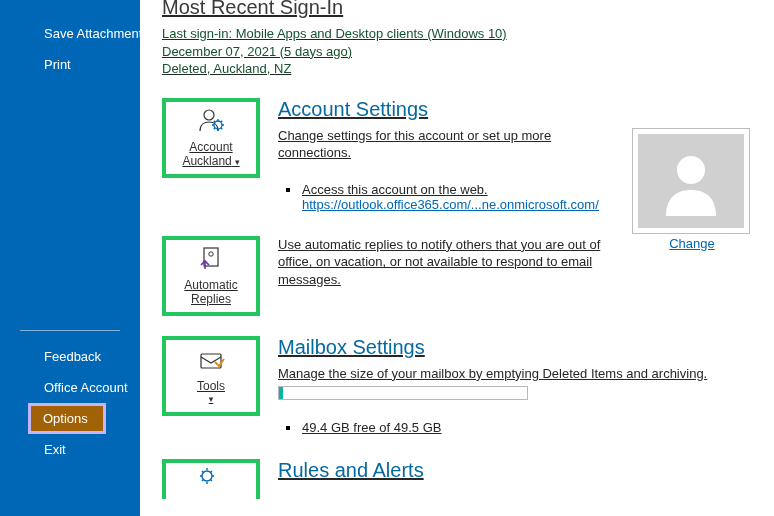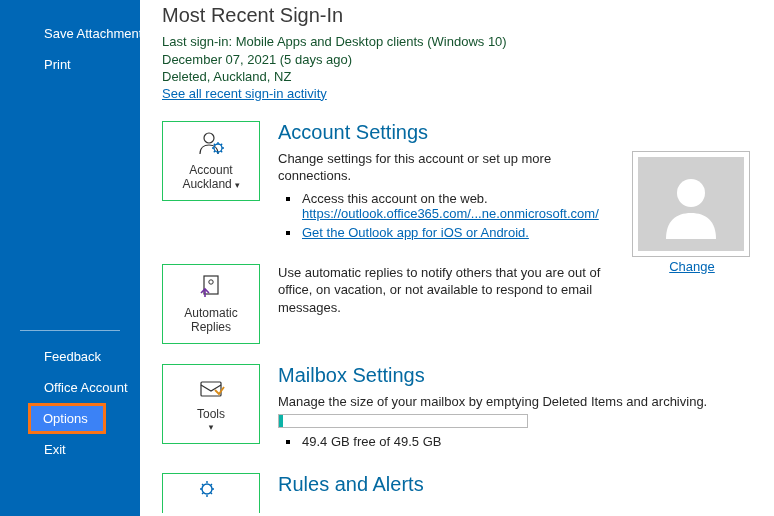--- a/index.html
+++ b/index.html
@@ -26,51 +26,52 @@
     padding: 8px 0 8px 44px;
     cursor: pointer;
     white-space: nowrap;
   }
   .sidebar .divider {
     border-top: 1px solid rgba(255,255,255,0.5);
     margin: 10px 20px 10px 20px;
   }
   .sidebar .spacer { flex: 0 0 240px; }
   .sidebar .highlight {
-    border: 3px solid #f97316;
+    border: 3px solid #c4b5fd;
     padding: 5px 12px 5px 12px;
     margin-left: 28px;
     width: 78px;
-    background: #3b82f6;
+    background: #a16207;
   }
   .main {
     flex: 1;
-    padding: 8px 22px 0 22px;
+    padding: 0 22px 0 22px;
     overflow: hidden;
     position: relative;
+    text-decoration: underline;
   }
   .section-heading-cut {
     font-size: 20px;
     font-weight: 400;
     color: #3a3a3a;
     margin-top: -4px;
     margin-bottom: 6px;
   }
   .signin-block p { font-size: 13px; line-height: 1.35; color: #14532d; }
   a.link { color: #0067b6; text-decoration: underline; cursor: pointer; }
   .row {
     display: flex;
     margin-top: 20px;
     gap: 18px;
     position: relative;
   }
   .tile {
     width: 98px;
     height: 80px;
-    border: 1px solid #22c55e;
+    border: 4px solid #22c55e;
     display: flex;
     flex-direction: column;
     align-items: center;
     justify-content: center;
     text-align: center;
     font-size: 12px;
     color: #333;
     cursor: pointer;
     flex-shrink: 0;
     line-height: 1.15;
@@ -83,21 +84,21 @@
     padding-right: 130px;
     min-width: 0;
   }
   .desc h2 {
     font-size: 20px;
     font-weight: 400;
     color: #0369a1;
     margin-bottom: 6px;
   }
   .desc p { font-size: 13px; line-height: 1.35; }
-  .desc ul { list-style: none; margin-top: 6px; }
+  .desc ul { list-style: none; margin-top: 20px; }
   .desc ul li { position: relative; padding-left: 24px; margin: 4px 0; font-size: 13px; }
   .desc ul li::before {
     content: "";
     position: absolute;
     left: 8px; top: 6px;
     width: 4px; height: 4px;
     background: #000;
   }
   .avatar-box {
     position: absolute;
@@ -146,21 +147,20 @@
   <div class="item">Exit</div>
 </div>
 
 <div class="main">
 
   <div class="signin-block">
     <div class="section-heading-cut">Most Recent Sign-In</div>
     <p>Last sign-in: Mobile Apps and Desktop clients (Windows 10)</p>
     <p>December 07, 2021 (5 days ago)</p>
     <p>Deleted, Auckland, NZ</p>
-    <a class="link">See all recent sign-in activity</a>
   </div>
 
   <div class="row">
     <div class="tile">
       <span>
         <svg width="30" height="26" viewBox="0 0 30 26">
           <circle cx="13" cy="8" r="5" fill="none" stroke="#333" stroke-width="1.2"></circle>
           <path d="M4 24c0-6 4-9 9-9s9 3 9 9" fill="none" stroke="#333" stroke-width="1.2"></path>
           <circle cx="22" cy="18" r="4" fill="none" stroke="#0067b6" stroke-width="1.3"></circle>
           <path d="M22 14v-2M22 24v-2M18 18h-2M28 18h-2M19.2 15.2l-1.4-1.4M24.8 20.8l1.4 1.4M19.2 20.8l-1.4 1.4M24.8 15.2l1.4-1.4" stroke="#0067b6" stroke-width="1.3"></path>
@@ -169,23 +169,20 @@
       <span>Account</span>
       <span><span>Auckland</span> <span class="chev">▾</span></span>
     </div>
     <div class="desc">
       <h2>Account Settings</h2>
       <p>Change settings for this account or set up more connections.</p>
       <ul>
         <li>
           <span>Access this account on the web.</span><br>
           <a class="link">https://outlook.office365.com/...ne.onmicrosoft.com/</a>
-        </li>
-        <li>
-          <a class="link">Get the Outlook app for iOS or Android.</a>
         </li>
       </ul>
     </div>
     <div class="avatar-box">
       <div class="avatar-frame">
         <div class="avatar-inner">
           <svg width="70" height="70" viewBox="0 0 70 70">
             <circle cx="35" cy="24" r="14" fill="#fff"></circle>
             <path d="M10 70c0-18 10-26 25-26s25 8 25 26z" fill="#fff"></path>
           </svg>

